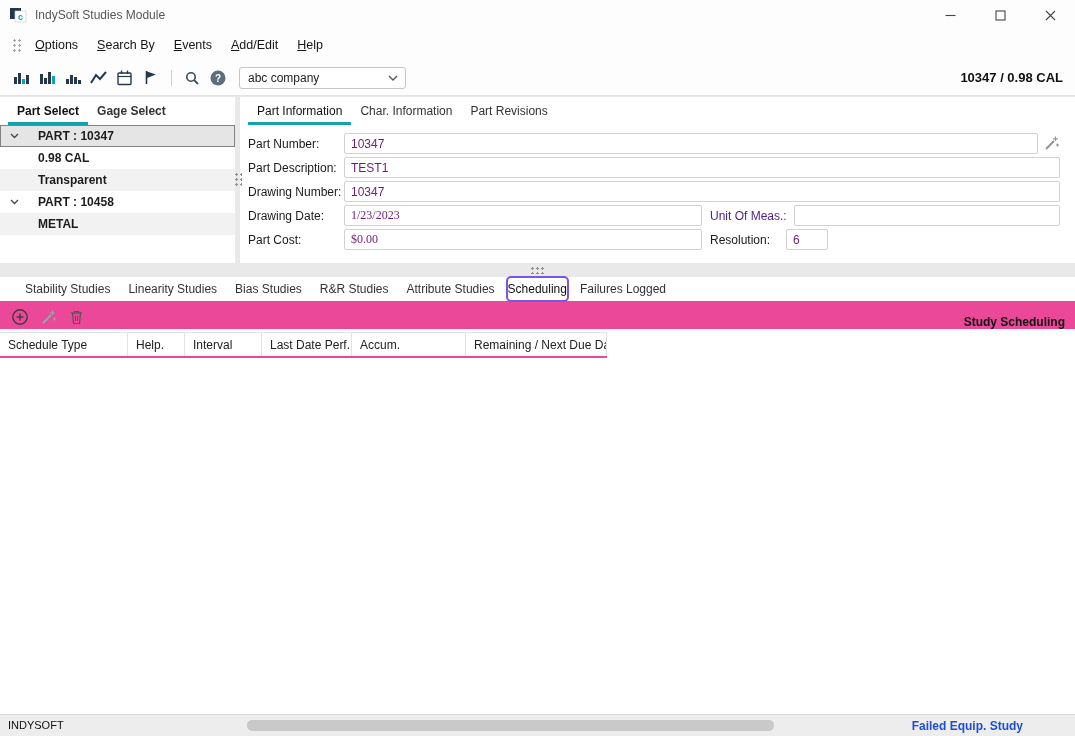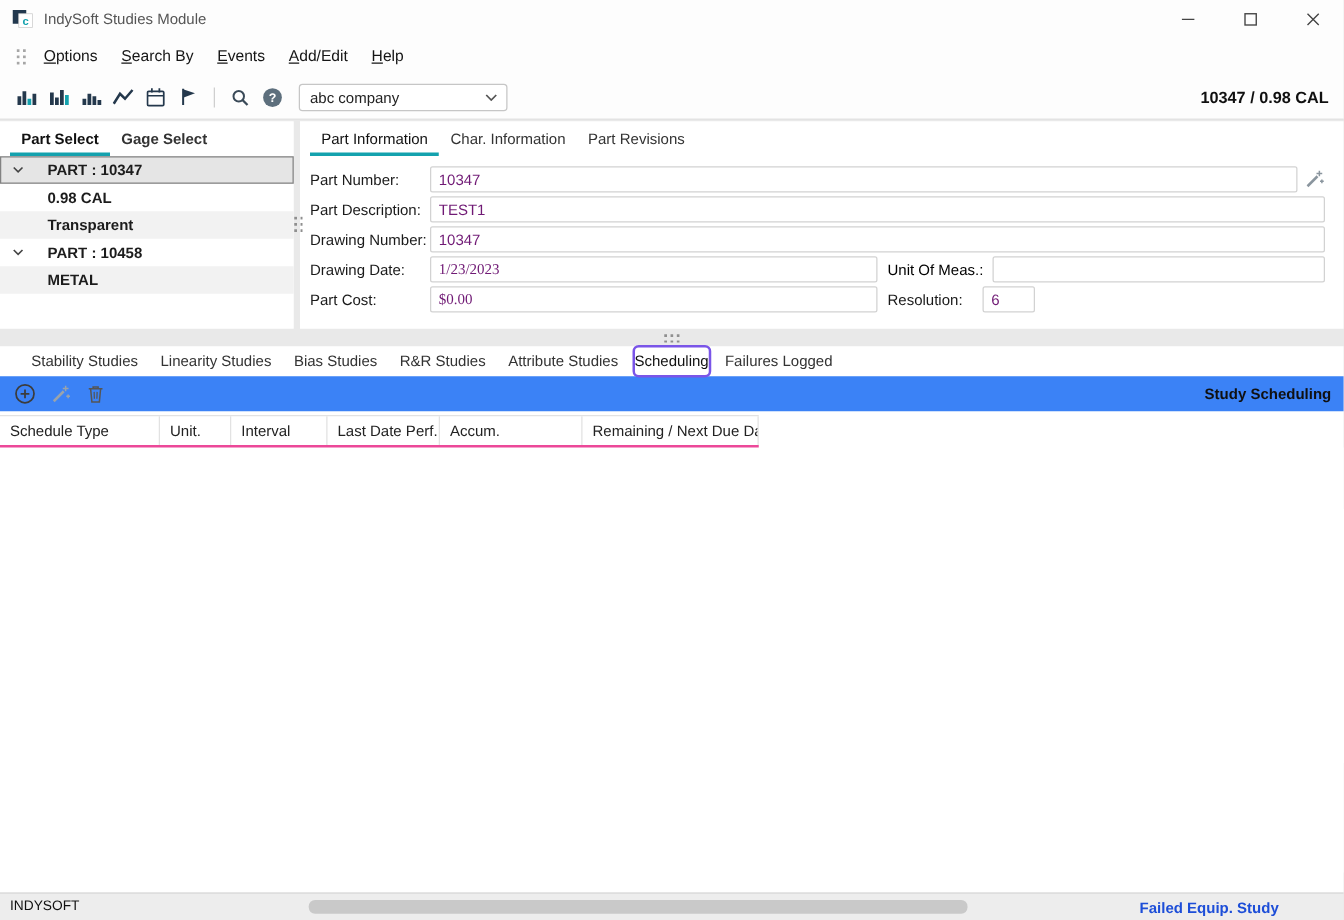--- a/index.html
+++ b/index.html
@@ -44,40 +44,40 @@
   .tree-row { height:22px; position:relative; }
   .tree-row.shaded { background:#f2f2f2; }
   .tree-row.selected { background:#e5e5e5; outline:1px solid #828282; outline-offset:-1px; }
   .tree-chevron { position:absolute; left:10px; top:8px; line-height:0; }
   .tree-label { position:absolute; left:38px; top:4px; color:#1c1c1c; }
 
   
   .form { padding:8px 15px 0 8px; }
   .form-row { display:flex; align-items:center; height:21px; margin-bottom:3px; }
   .f-label { width:96px; flex:none; color:#1a1a1a; }
-  .f-label2 { width:92px; flex:none; padding-left:8px; color:#000000; }
+  .f-label2 { width:92px; flex:none; padding-left:8px; color:#4c1d95; }
   .f-label3 { width:84px; flex:none; padding-left:8px; color:#1a1a1a; }
   .f-input { height:21px; border:1px solid #d2d2d2; border-radius:2px; padding:0 6px;
              font:12px "Liberation Sans",sans-serif; color:#701a75; background:#fff; flex:1; min-width:0; outline:none; }
   .f-input.fixed { flex:none; width:358px;font-family:Liberation Serif, serif; }
   .f-input.tiny { flex:none; width:42px; }
   .wand-btn { width:18px; height:20px; margin-left:4px; display:flex; align-items:center; justify-content:center; }
 
   
   .v-dots { position:absolute; left:234px; top:76px; width:8px; height:16px;
             background-image:radial-gradient(circle,#8f8f8f 1.1px,transparent 1.4px); background-size:5px 5px; }
   .h-dots { position:absolute; left:530px; top:170px; width:16px; height:8px;
             background-image:radial-gradient(circle,#8f8f8f 1.1px,transparent 1.4px); background-size:5px 5px; }
 
   
   .lower-panel { position:absolute; left:0; top:181px; right:0; bottom:0; background:#fff; }
   .studies-tabs { height:24px; display:flex; align-items:center; padding-left:16px; }
   .studies-tabs .tab { height:28px; }
   .tab.highlight { border:2px solid #7a55e8; border-radius:5px; height:26px; padding:0 0; margin:0 2px; color:#111; }
-  .studies-toolbar { height:28px; background:#3b82f6; display:flex; align-items:center; padding:0 10px 0 8px; gap:4px; }
+  .studies-toolbar { height:28px; background:#ec4899; display:flex; align-items:flex-end; padding:0 10px 0 8px; gap:4px; }
   .st-btn { width:24px; height:24px; display:flex; align-items:center; justify-content:center; }
   .section-title { margin-left:auto; font-weight:bold; color:#101010; }
   .grid-header-wrap { margin-top:3px; }
   .grid-header { display:inline-flex; border-top:1px solid #e2e2e2; border-bottom:2px solid #ec4899; height:26px; }
   .gh-cell { display:flex; align-items:center; padding:0 8px; border-right:1px solid #e2e2e2;
              white-space:nowrap; overflow:hidden; color:#222; }
   .c0{width:128px}.c1{width:57px}.c2{width:77px}.c3{width:90px}.c4{width:114px}.c5{width:141px}
   .grid-body { height:340px; background:#fff; }
 
   
@@ -306,21 +306,21 @@
           <line x1="6.3" y1="6.5" x2="6.5" y2="12" stroke="#555" stroke-width="1"></line>
           <line x1="8.7" y1="6.5" x2="8.5" y2="12" stroke="#555" stroke-width="1"></line>
         </svg>
       </div>
       <span class="section-title">Study Scheduling</span>
     </div>
 
     <div class="grid-header-wrap">
       <div class="grid-header">
         <div class="gh-cell c0">Schedule Type</div>
-        <div class="gh-cell c1">Unit.</div>
+        <div class="gh-cell c1">Help.</div>
         <div class="gh-cell c2">Interval</div>
         <div class="gh-cell c3">Last Date Perf.</div>
         <div class="gh-cell c4">Accum.</div>
         <div class="gh-cell c5">Remaining / Next Due Da</div>
       </div>
       <div class="grid-body"></div>
     </div>
   </div>
 </div>
 

